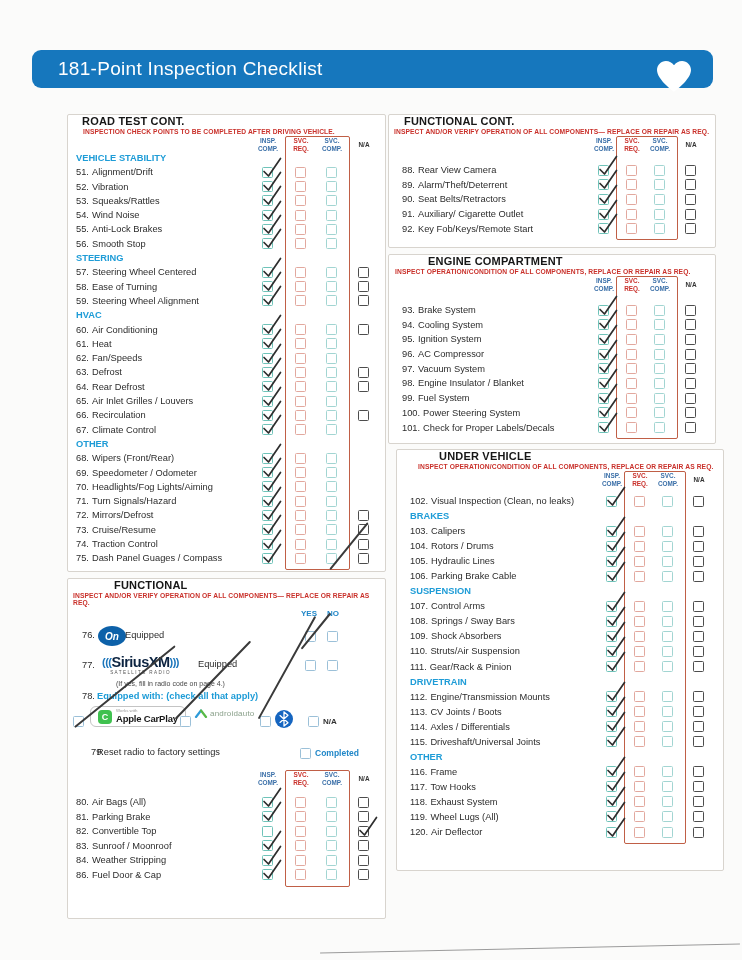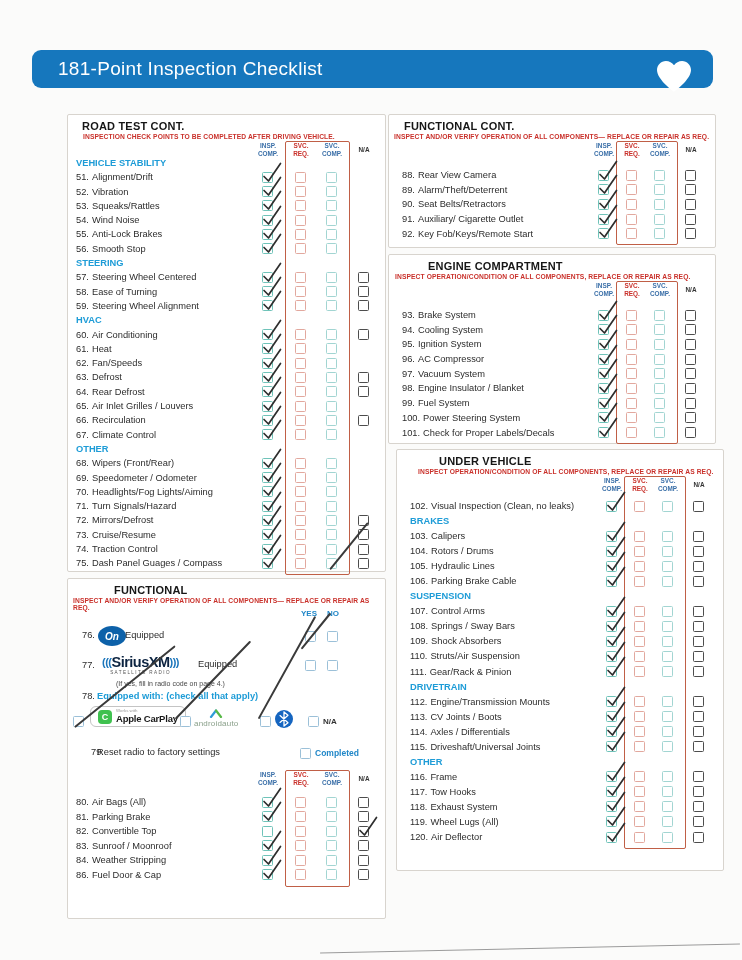--- a/index.html
+++ b/index.html
@@ -4,21 +4,21 @@
 <style>
   html,body{margin:0;padding:0}
   body{width:742px;height:960px;background:#fbfbfa;font-family:"Liberation Sans",sans-serif;position:relative;overflow:hidden}
 
   
   .topbar{position:absolute;left:32px;top:50px;width:681px;height:38px;background:#1677bd;border-radius:9px;display:flex;align-items:center}
   .topbar-title{color:#fff;font-size:19px;font-weight:500;margin-left:26px;letter-spacing:.3px}
   .heart{position:absolute;right:22px;top:11px;width:34px;height:31px}
 
   
-  .sec{position:absolute;background:#fff;border:1px solid #d8d4ce;border-radius:2px;box-sizing:border-box;padding-top:5px}
+  .sec{position:absolute;background:#fff;border:1px solid #d8d4ce;border-radius:2px;box-sizing:border-box;}
   #sec-road      {left:67px; top:114px;width:319px;height:458px;--c1:200px;--c2:233px;--c3:264px;--c4:296px;--rh:14.3px;--lp:8px}
   #sec-functional{left:67px; top:578px;width:319px;height:341px;--c1:200px;--c2:233px;--c3:264px;--c4:296px;--rh:14.6px;--lp:8px}
   #sec-fcont     {left:388px;top:114px;width:328px;height:134px;--c1:215px;--c2:243px;--c3:271px;--c4:302px;--rh:14.7px;--lp:13px}
   #sec-engine    {left:388px;top:254px;width:328px;height:190px;--c1:215px;--c2:243px;--c3:271px;--c4:302px;--rh:14.7px;--lp:13px}
   #sec-under     {left:396px;top:449px;width:328px;height:422px;--c1:215px;--c2:243px;--c3:271px;--c4:302px;--rh:15.05px;--lp:13px}
 
   .sec-title{font-size:11px;font-weight:bold;color:#161616;letter-spacing:.2px}
   .sec-sub{font-size:6.7px;font-weight:bold;color:#c9302a;margin-top:1px;letter-spacing:.1px}
   #sec-road .sec-title{margin-left:14px}       #sec-road .sec-sub{margin-left:15px}
   #sec-functional .sec-title{margin-left:46px} #sec-functional .sec-sub{margin-left:5px}
@@ -61,21 +61,21 @@
   .sirius-line{font-size:14.5px;font-weight:bold;color:#0c2340;letter-spacing:-.5px}
   .sirius-line .par{color:#1b75bb;font-weight:bold;font-size:11px;vertical-align:1px}
   .sirius-sub{font-size:4.6px;letter-spacing:1.4px;color:#555;margin-top:1px}
   .note{font-size:7px;color:#474747}
   .blue-label{color:#1e9cd7;font-weight:bold}
   .cpbadge{position:absolute;display:flex;align-items:center;gap:4px;border:1.2px solid #c4c4c4;border-radius:6px;padding:2px 7px;background:#fff}
   .cp-icon{width:14px;height:14px;border-radius:4px;background:#3fc14f;color:#fff;display:flex;align-items:center;justify-content:center;font-size:9px;font-weight:bold}
   .cp-col{display:flex;flex-direction:column;line-height:1.1}
   .cp-top{font-size:4.4px;color:#999}
   .cp-main{font-size:9.5px;font-weight:bold;color:#181818;letter-spacing:-.2px}
-  .aauto{position:absolute;display:flex;flex-direction:column;align-items:center;line-height:1;gap:2px}
+  .aauto{position:absolute;display:flex;flex-direction:row;align-items:center;line-height:1;gap:2px}
   .aauto-text{font-size:8px;color:#8aa08a;letter-spacing:.2px}
   .bt{position:absolute;width:18px;height:18px;border-radius:50%;background:#1565c0;display:flex;align-items:center;justify-content:center}
   .na-label{font-size:8px;font-weight:bold;color:#333}
   .completed{font-size:8.5px;font-weight:bold;color:#2187c8}
   .artifact{position:absolute;background:#9b9b9b}
 </style>
 </head>
 <body>
 
 <div class="topbar">

